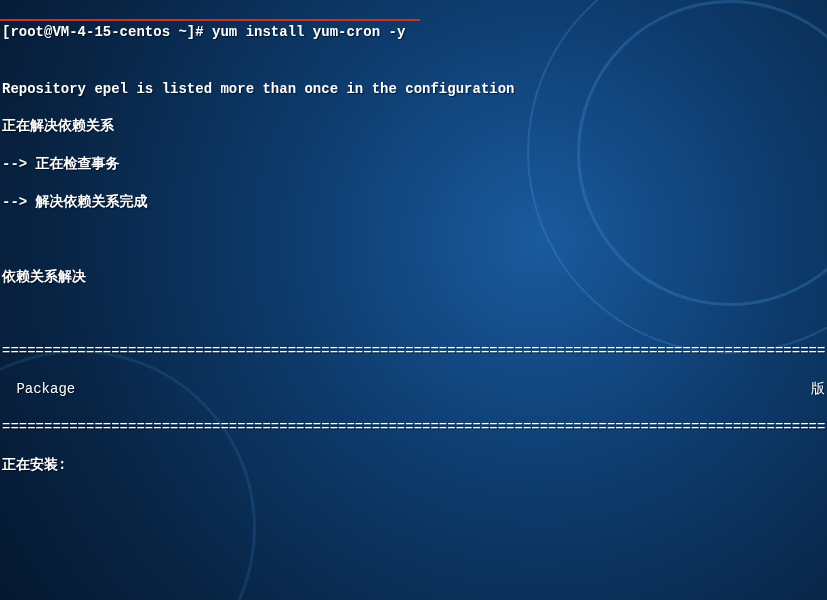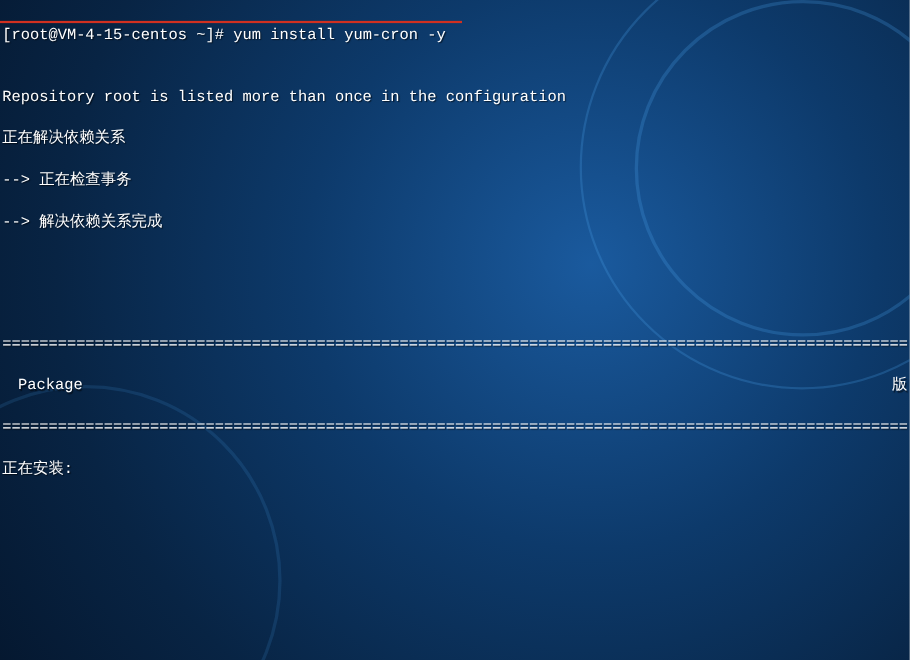--- a/index.html
+++ b/index.html
@@ -69,21 +69,21 @@
   }
   .underline {
     position: absolute;
     top: 19px;
     left: 0px;
     width: 420px;
     height: 2px;
     background: #d13020;
     pointer-events: none;
   }
-  .line { display: block; }
+  .line { display: block; font-weight: bold; }
   .blank { display: block; height: 18px; }
   .sep {
     display: block;
     letter-spacing: 0;
     overflow: hidden;
     white-space: nowrap;
   }
   .header-row, .pkg-row {
     display: flex;
   }
@@ -93,25 +93,26 @@
 </style>
 </head>
 <body>
 
 <div class="bg-circles"></div>
 <div class="bg-circles2"></div>
 
 <div class="terminal">
 <span class="line"><span>[root@VM-4-15-centos ~]# </span><span>yum install yum-cron -y</span></span>
 <div class="underline"></div>
-<span class="line">Repository root is listed more than once in the configuration</span>
+<span class="line">Repository epel is listed more than once in the configuration</span>
 <span class="line">正在解决依赖关系</span>
 <span class="line">--&gt; 正在检查事务</span>
 <span class="line">--&gt; 解决依赖关系完成</span>
 <span class="blank"></span>
+<span class="line">依赖关系解决</span>
 <span class="blank"></span>
 <span class="sep">================================================================================================================================</span>
 <div class="header-row">
   <span class="col-pkg"> Package</span>
   <span class="col-ver">版</span>
 </div>
 <span class="sep">================================================================================================================================</span>
 <span class="line">正在安装:</span>
 
 

